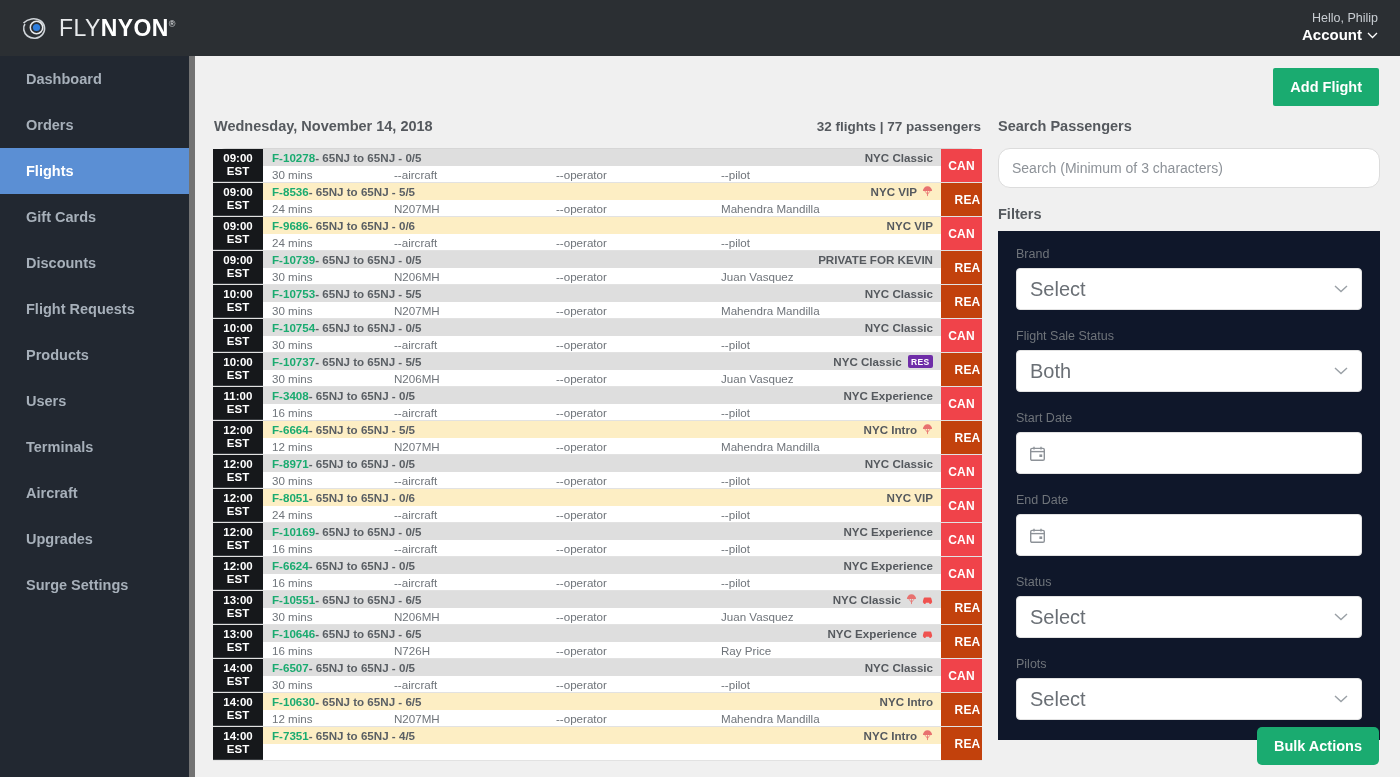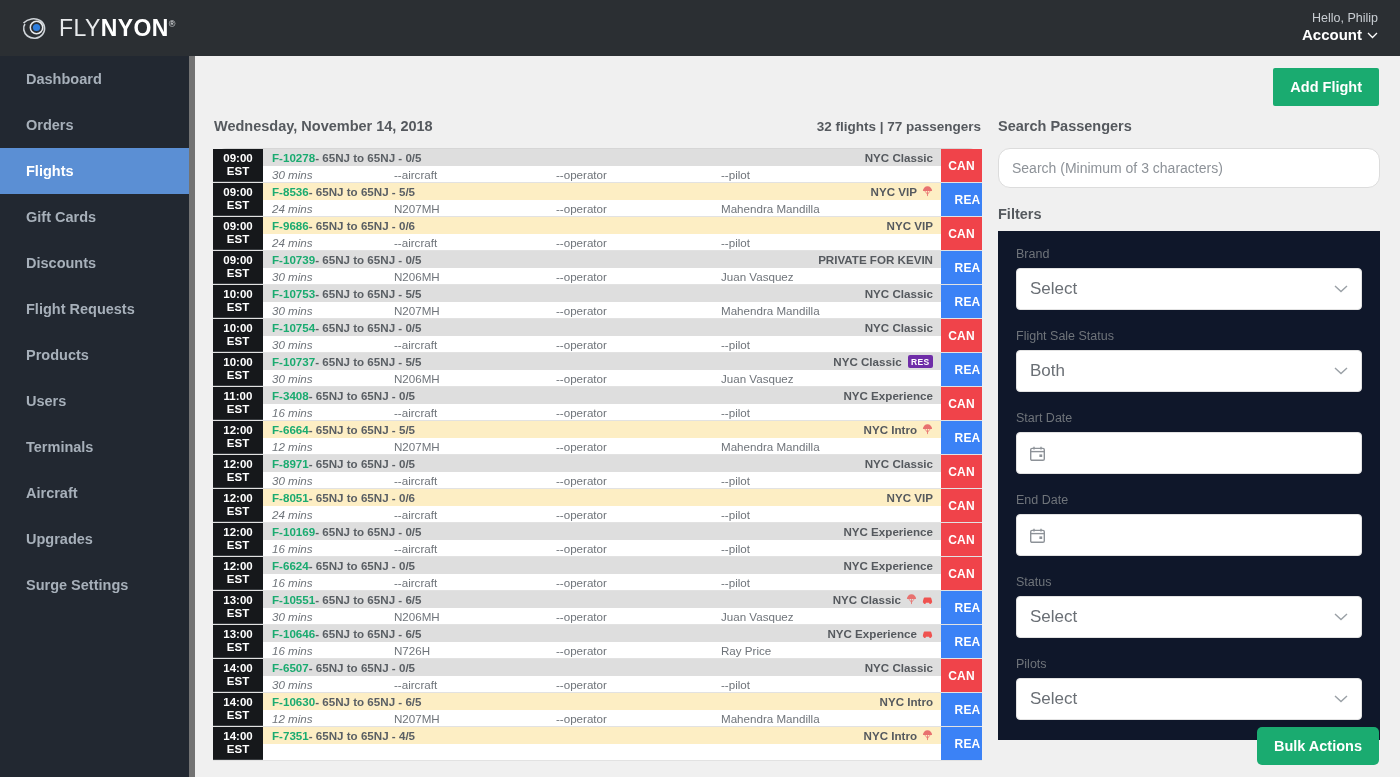--- a/index.html
+++ b/index.html
@@ -93,49 +93,49 @@
   .fr-brand { color: #55595e; font-weight: 700; }
   .fr-badge-res {
     background: #6f2da8; color: #fff; font-size: 8.5px; font-weight: 700;
     border-radius: 2px; padding: 1.5px 3.5px; margin-left: 6px; letter-spacing: .3px;
   }
   .ic { margin-left: 5px; display: inline-flex; align-items: center; }
   .fr-bot {
     height: 16px; display: flex; align-items: center; background: #fff;
     font-size: 11.6px; color: #6f747a; padding-left: 9px;
   }
-  .c-dur { width: 122px; flex: none; font-style: italic; }
+  .c-dur { width: 122px; flex: none; }
   .c-air { width: 162px; flex: none; }
   .c-ope { width: 165px; flex: none; }
   .c-pil { flex: 1 1 auto; }
   .fr-status {
     width: 41px; flex: none; display: flex; align-items: center;
     justify-content: center; color: #fff; font-size: 12px; font-weight: 700;
     letter-spacing: .2px;
   }
   .st-CAN { background: #f0434a; }
-  .st-REA { background: #3b82f6; padding-left: 12px; }
+  .st-REA { background: #c2410c; padding-left: 12px; }
 
   
   .rp-title { font-size: 14.5px; font-weight: 700; color: #55595e; height: 30px; display: flex; align-items: baseline; }
   .search-input {
     width: 100%; height: 40px; background: #fff; border: 1px solid #dcdcdc;
     border-radius: 12px; padding: 0 13px; font-size: 14px; color: #8d9298;
     font-family: "Liberation Sans", sans-serif;
   }
   .search-input::placeholder { color: #8d9298; }
   .rp-filters-label { font-size: 14.5px; font-weight: 700; color: #55595e; margin: 18px 0 9px; }
   .filters-card { background: #0f172a; padding: 16px 18px 20px; }
   .fld { margin-bottom: 19px; }
   .fld:last-child { margin-bottom: 0; }
   .fld-label { font-size: 12.5px; color: #6f747a; margin-bottom: 7px; }
   .sel {
     height: 42px; border: 1px solid #e2e2e2; border-radius: 4px; background: #fff;
     display: flex; align-items: center; padding: 0 13px;
-    font-size: 17px; color: #6a6f75; cursor: pointer;
+    font-size: 20px; color: #6a6f75; cursor: pointer;
   }
   .sel .sv { flex: 1 1 auto; }
   .cal-icon { width: 15px; height: 15px; }
 
   .bulk {
     position: absolute; right: 21px; bottom: 12px;
     background: #1aab70; color: #fff; border: none; border-radius: 5px;
     font-size: 14.5px; font-weight: 700; padding: 11px 17px;
     font-family: "Liberation Sans", sans-serif; cursor: pointer; z-index: 9;
   }

